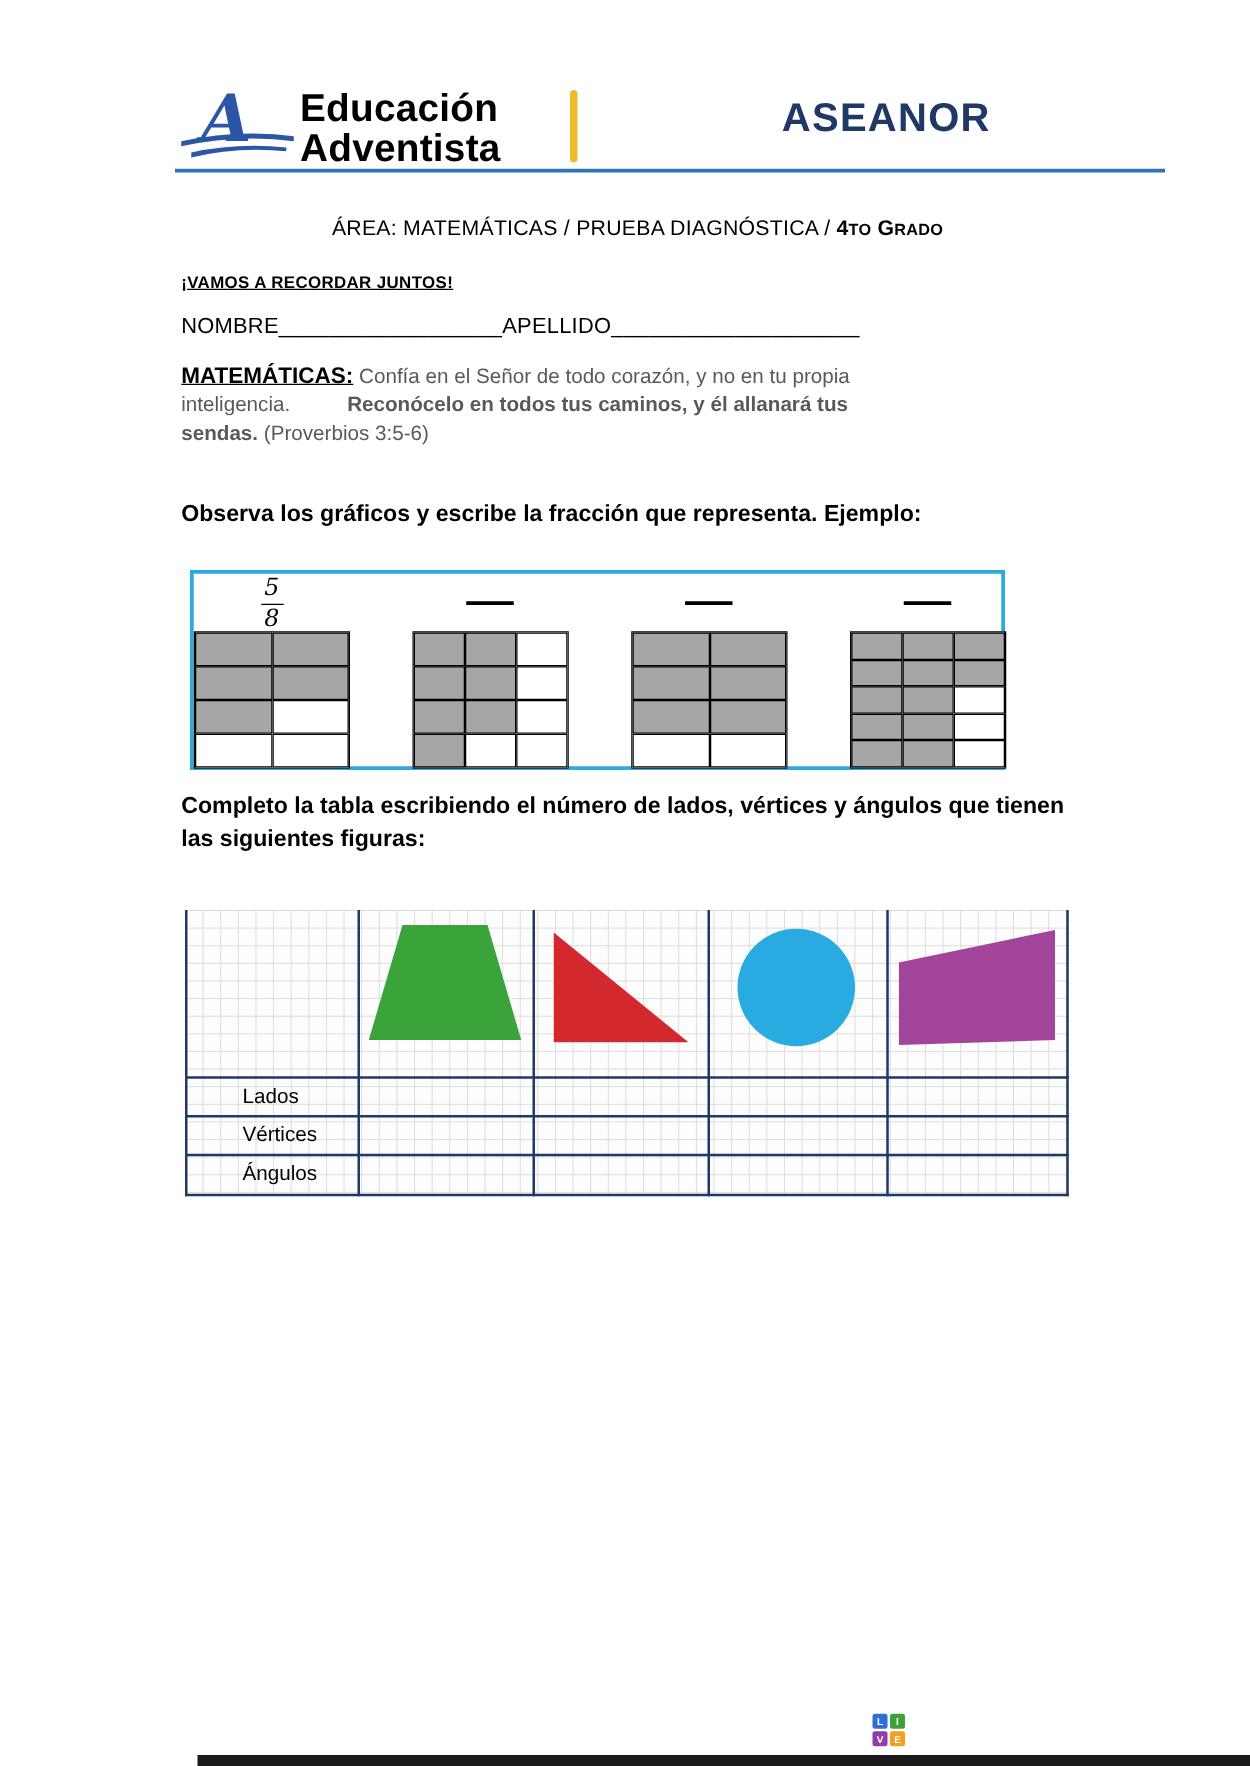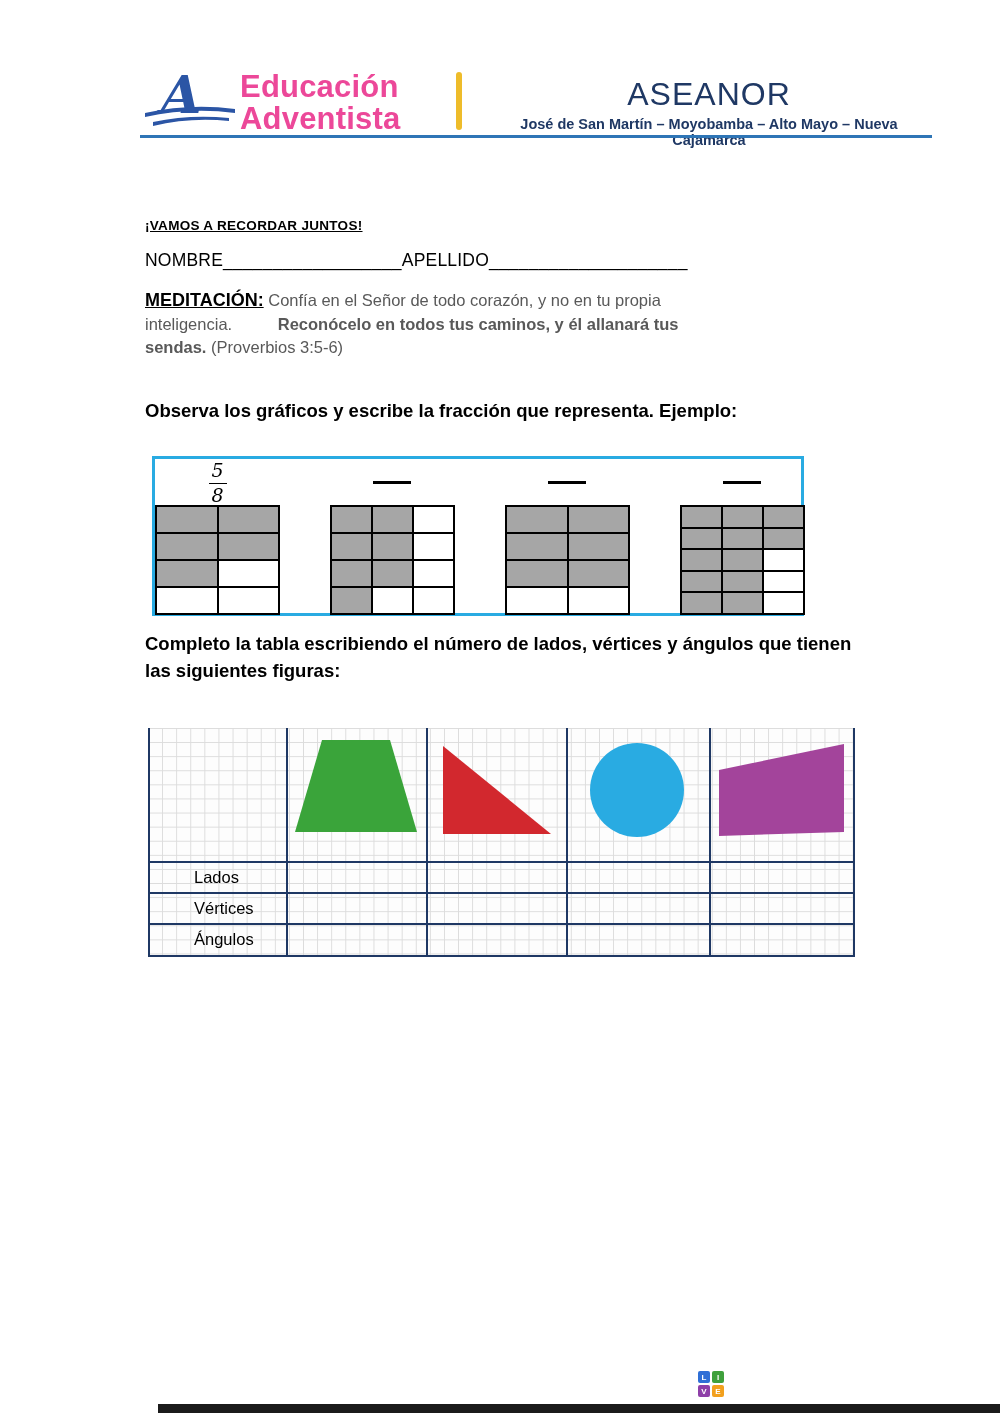--- a/index.html
+++ b/index.html
@@ -6,25 +6,25 @@
   html,body { background:#ffffff; }
   .page {
     position:relative; width:1000px; height:1413px; margin:0 auto;
     background:#ffffff; color:#000;
     font-family:"Liberation Sans", sans-serif; overflow:hidden;
   }
 
   
   .logo-svg { position:absolute; left:143px; top:66px; width:94px; height:66px; }
   .logo-text { position:absolute; left:240px; top:71px; font-size:31px; font-weight:bold;
-               color:#ec4899; line-height:1.03; letter-spacing:.2px; }
+               color:#000000; line-height:1.03; letter-spacing:.2px; }
   .gold-bar { position:absolute; left:456px; top:72px; width:6px; height:58px;
               background:#eebc2a; border-radius:3px; }
   .school-block { position:absolute; left:488px; top:76px; width:442px; text-align:center; }
-  .school-name { font-size:32px; font-weight:400; letter-spacing:1px; color:#1f3864; }
+  .school-name { font-size:32px; font-weight:700; letter-spacing:1px; color:#1f3864; }
   .school-sub  { font-size:14.5px; font-weight:bold; color:#1f3864; margin-top:3px; }
   .header-rule { position:absolute; left:140px; top:135px; width:792px; height:3px; background:#2e75b6; }
 
   
   .doc-title { position:absolute; left:145px; top:173px; width:730px; text-align:center;
                font-size:17px; letter-spacing:.2px; }
   .doc-title .grade { font-weight:bold; }
   .doc-title .sm { font-size:13px; font-weight:bold; }
   .doc-subtitle { position:absolute; left:145px; top:218px; width:730px; 
                   font-size:13.5px; font-weight:bold; text-decoration:underline; letter-spacing:.3px; }
@@ -91,30 +91,32 @@
     <path d="M2 47 Q 47 37 92 43 L 92 47 Q 47 41 2 51 Z" fill="#2b55a5"></path>
     <path d="M10 56 Q 47 48 86 52 L 86 55 Q 47 51 10 60 Z" fill="#2b55a5"></path>
   </svg>
   <div class="logo-text">
     <div>Educación</div>
     <div>Adventista</div>
   </div>
   <div class="gold-bar"></div>
   <div class="school-block">
     <div class="school-name">ASEANOR</div>
-    <div class="school-sub">José de San Martín – Moyobamba – Alto Mayo – Nueva Cajamarca</div>
   </div>
   <div class="header-rule"></div>
 
+  <div class="doc-title">
+    <span>ÁREA: MATEMÁTICAS / PRUEBA DIAGNÓSTICA / </span><span class="grade"><span>4</span><span class="sm">TO</span><span> G</span><span class="sm">RADO</span></span>
+  </div>
   <div class="doc-subtitle">¡VAMOS A RECORDAR JUNTOS!</div>
 
   <div class="name-line">NOMBRE__________________APELLIDO____________________</div>
 
   <div class="meditation">
-    <span class="med-label">MEDITACIÓN:</span><span> Confía en el Señor de todo corazón, y no en tu propia inteligencia. </span><span class="med-bold">Reconócelo en todos tus caminos, y él allanará tus sendas.</span><span> (Proverbios 3:5-6)</span>
+    <span class="med-label">MATEMÁTICAS:</span><span> Confía en el Señor de todo corazón, y no en tu propia inteligencia. </span><span class="med-bold">Reconócelo en todos tus caminos, y él allanará tus sendas.</span><span> (Proverbios 3:5-6)</span>
   </div>
 
   <div class="heading1">Observa los gráficos y escribe la fracción que representa. Ejemplo:</div>
 
   <div class="frac-box">
     <div class="frac-example">
       <div>5</div>
       <div class="bar"></div>
       <div>8</div>
     </div>

